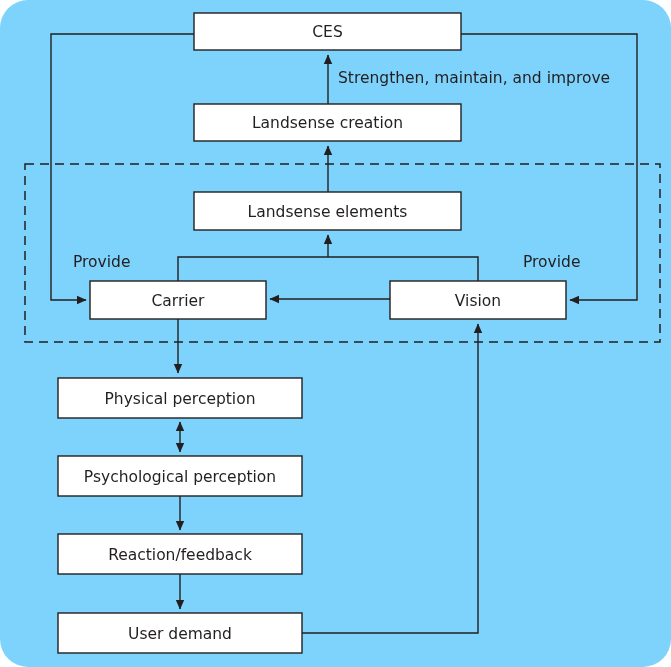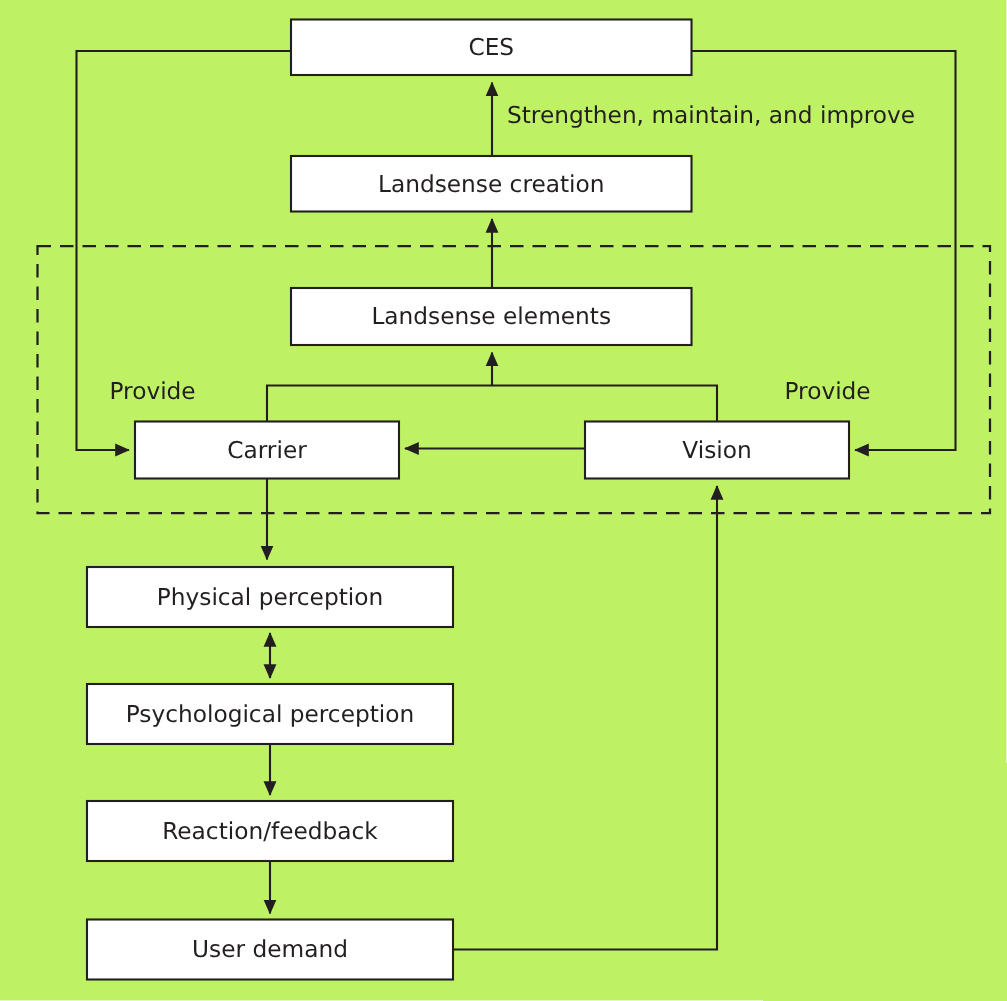--- a/index.html
+++ b/index.html
@@ -4,23 +4,24 @@
 <style>
   html, body {
     margin: 0;
     padding: 0;
     background: #ffffff;
   }
   #diagram-root {
     position: relative;
     width: 671px;
     height: 667px;
-    background: #bef264;
+    background: #7dd3fc;
     font-family: "DejaVu Sans", "Liberation Sans", sans-serif;
     overflow: hidden;
+    border-radius: 28px;
   }
   #diagram-svg {
     position: absolute;
     top: 0;
     left: 0;
     width: 671px;
     height: 667px;
   }
   .node-box {
     fill: #ffffff;

